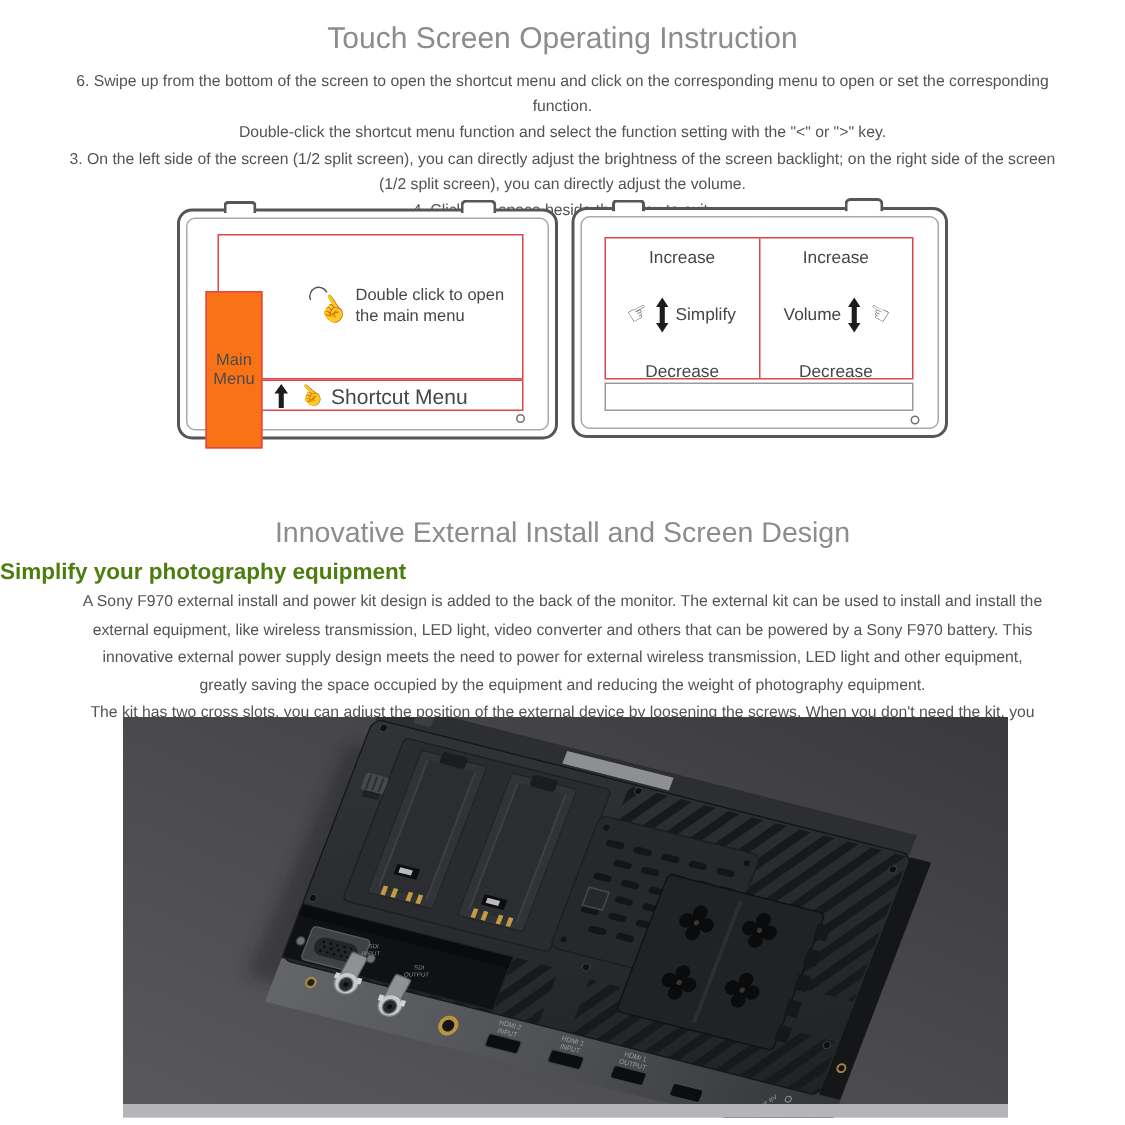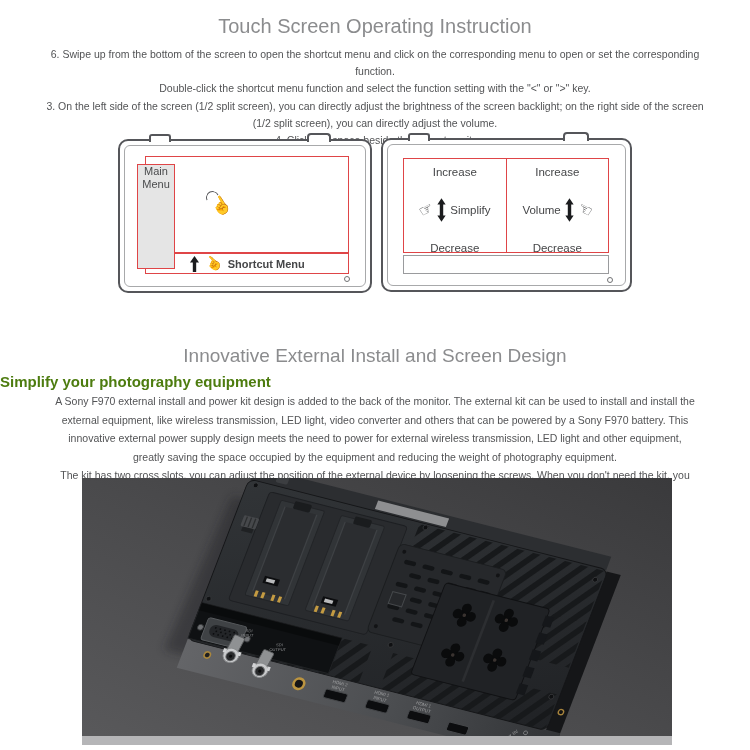--- a/index.html
+++ b/index.html
@@ -14,31 +14,31 @@
   
   .monitor{position:absolute;background:#fff;border:2px solid #55565a;border-radius:10px;}
   .m-inner{position:absolute;inset:4px;border:1px solid #a8a9ab;border-radius:6px;}
   .m-tab{position:absolute;top:-7px;height:6px;background:#fff;border:2px solid #55565a;
          border-bottom:none;border-radius:3px 3px 0 0;}
   .m-knob{position:absolute;top:-8px;height:7px;background:#fff;border:2px solid #55565a;
           border-bottom:none;border-radius:4px 4px 0 0;}
   .redbox{position:absolute;border:1.5px solid #df4547;box-sizing:border-box;}
   .m-dot{position:absolute;width:4px;height:4px;border:1px solid #717274;border-radius:50%;}
   .hand{display:inline-block;color:#4a4b4d;line-height:1;}
-  .lm-col{display:flex;align-items:flex-start;justify-content:center;text-align:center;
-          font-size:11px;line-height:13px;color:#4a4b4d;background:#e5e5e5;z-index:2;}
+  .lm-col{display:flex;align-items:center;justify-content:center;text-align:center;
+          font-size:11px;line-height:13px;color:#4a4b4d;background:#f97316;z-index:2;margin-top:30px;}
   .lm-center{position:absolute;left:86px;top:50px;display:flex;gap:7px;align-items:flex-start;}
   .click-hand{position:relative;width:24px;height:26px;}
   .click-hand .arc{position:absolute;left:0;top:0;width:11px;height:11px;
        border:1.6px solid #55565a;border-radius:50%;
        border-bottom-color:transparent;border-right-color:transparent;transform:rotate(20deg);}
   .click-hand .glyph{position:absolute;left:5px;top:5px;font-size:17px;transform:rotate(-32deg);}
   .lm-text{width:102px;font-size:11px;line-height:13.5px;color:#454648;}
   .lm-strip{display:flex;align-items:center;justify-content:center;gap:5px;}
-  .lm-strip .label{font-size:11px;color:#454648;font-weight:bold;}
+  .lm-strip .label{font-size:14px;color:#454648;}
   .rm-red{display:flex;}
   .rm-cell{flex:1;display:flex;flex-direction:column;justify-content:space-between;
            align-items:center;padding:7px 0 8px;box-sizing:border-box;font-size:11.5px;color:#454648;gap:20px;}
   .rm-cell.first{border-right:1.5px solid #df4547;}
   .rm-mid{display:flex;align-items:center;gap:4px;}
   .graybox{position:absolute;border:1px solid #9a9b9d;box-sizing:border-box;}
   
   .s2-title{top:345px;left:0;width:750px;text-align:center;font-size:19px;color:#8b8c8e;}
   .s2-sub{top:373px;left:0;width:750px;text-align:left;font-size:15px;font-weight:bold;color:#4d7c0f;}
   .s2-paras{top:392px;left:55px;width:640px;text-align:center;font-size:10.5px;
@@ -66,20 +66,21 @@
     <div class="m-inner"></div>
     <div class="redbox" style="left:25px;top:15px;width:204px;height:97px;"></div>
     <div class="redbox lm-col" style="left:17px;top:23px;width:38px;height:105px;">
       <span>Main Menu</span>
     </div>
     <div class="lm-center">
       <span class="click-hand">
         <span class="arc"></span>
           <span class="glyph">☝</span>
       </span>
+      <span class="lm-text">Double click to open the main menu</span>
     </div>
     <div class="redbox lm-strip" style="left:25px;top:112px;width:204px;height:21px;">
       <svg width="11" height="16" viewBox="0 0 11 18">
         <path d="M5.5 0 L10.6 7.2 H7.4 V18 H3.6 V7.2 H0.4 Z" fill="#1b1c1e"></path>
       </svg>
       <span class="hand" style="font-size:14px;transform:rotate(-48deg);">☝</span>
       <span class="label">Shortcut Menu</span>
     </div>
     <div class="m-dot" style="left:224px;top:135px;"></div>
   </div>

